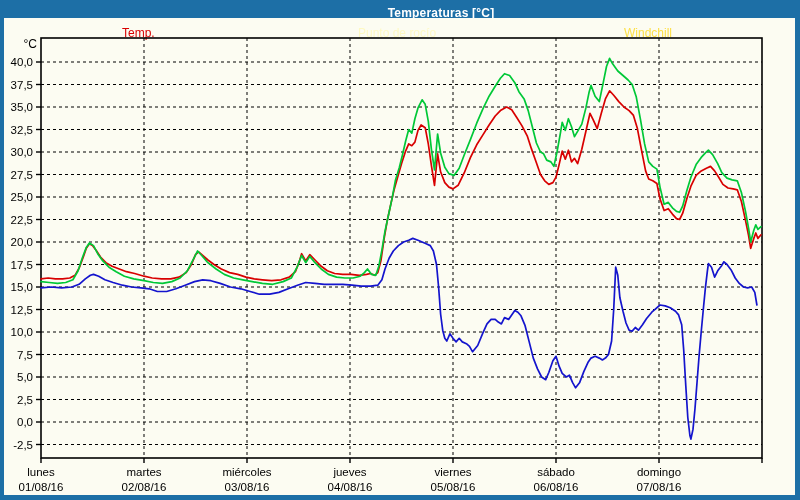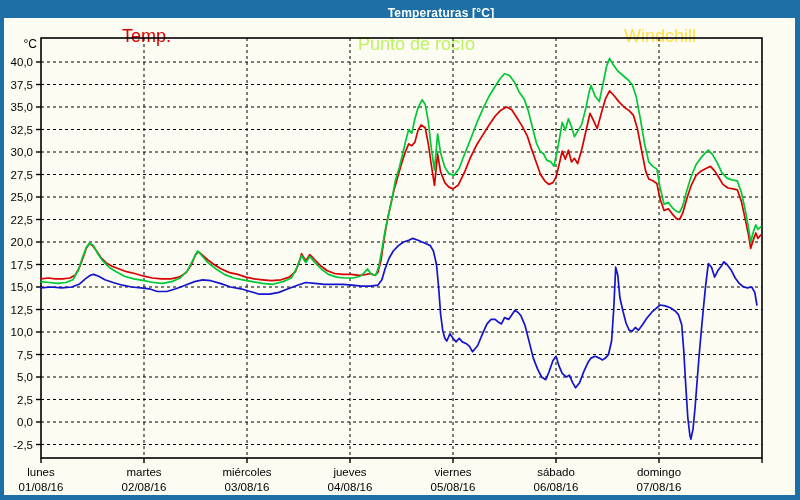--- a/index.html
+++ b/index.html
@@ -13,23 +13,23 @@
     position:absolute;left:0;top:0;width:800px;height:26px;
     display:flex;align-items:center;justify-content:center;padding-left:41px;
   }
   .titlebar .title{
     color:#ffffff;font-size:12px;font-weight:bold;letter-spacing:0.2px;
   }
   .content{
     position:absolute;left:4px;top:18px;width:791px;height:477px;
     background:#FCFCF2;
   }
-  .legend-label{position:absolute;top:26px;font-size:18px;white-space:nowrap;}
+  .legend-label{position:absolute;top:26px;font-size:12px;white-space:nowrap;}
   .legend-temp{left:122px;color:#D80000;}
-  .legend-dew{left:358px;color:#bef264;margin-top:8px;}
+  .legend-dew{left:358px;color:#fef9c3;}
   .legend-wind{left:624px;color:#fde047;}
   .y-unit{
     position:absolute;left:0;top:37px;width:37px;text-align:right;
     font-size:12px;color:#000;
   }
   svg.chart{position:absolute;left:0;top:0;}
   .tick-text{font-family:"Liberation Sans","DejaVu Sans",sans-serif;font-size:11.5px;fill:#000;}
 </style>
 </head>
 <body>

